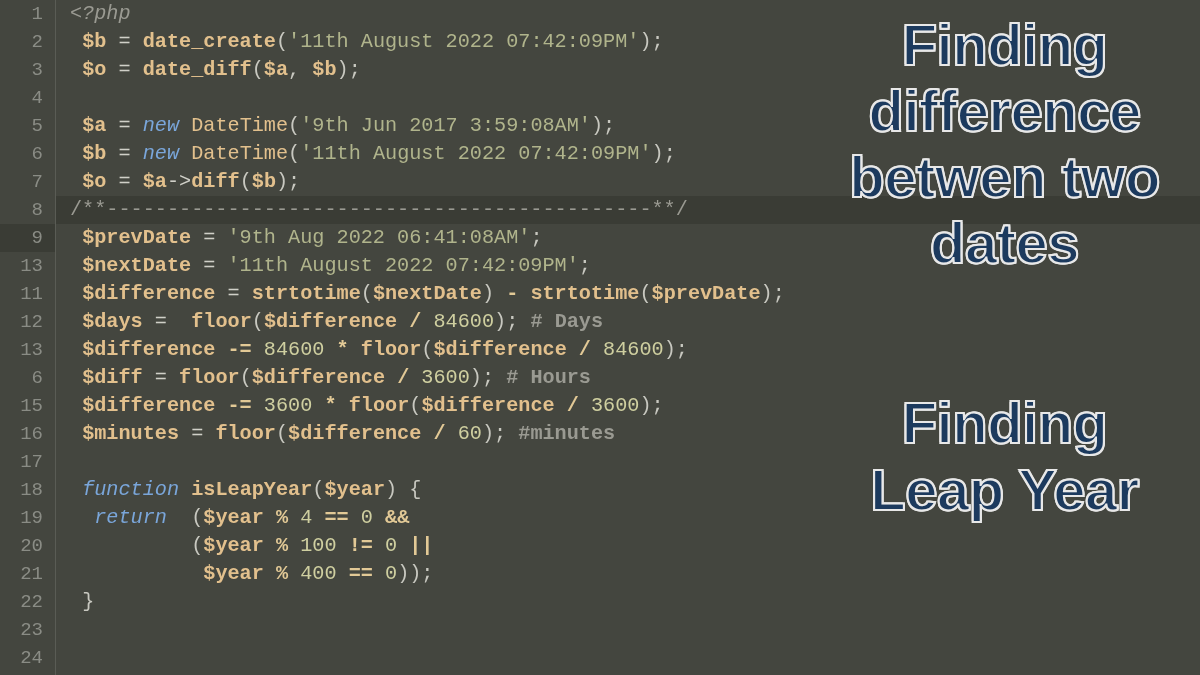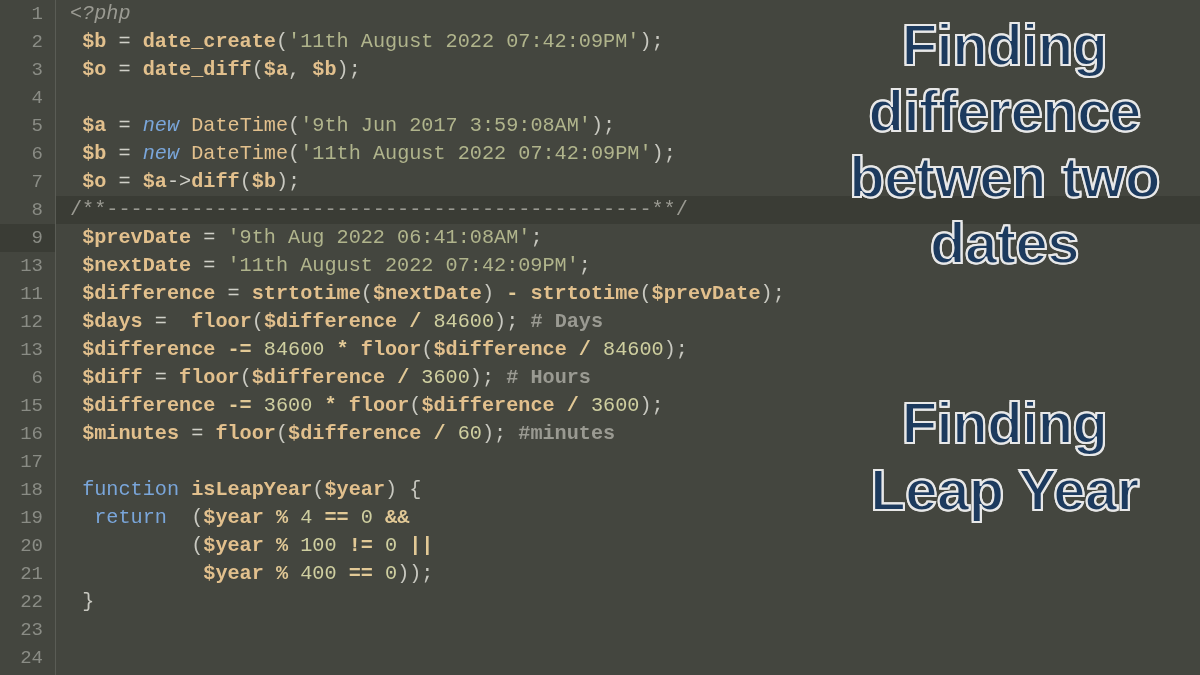--- a/index.html
+++ b/index.html
@@ -45,21 +45,21 @@
   }
   .code-line.highlight {
     background: #3a3c35;
     margin-left: -14px;
     padding-left: 14px;
   }
 
   
   .punct   { color: #c8c8c0; }
   .kw      { color: #7aa6da; font-style: italic; }    
-  .kw2     { color: #7aa6da; }    
+  .kw2     { color: #7aa6da; font-style: italic; }    
   .var     { color: #e2c08d; font-weight: 600; }       
   .func    { color: #e2c08d; font-weight: 600; }       
   .cls     { color: #e2c08d; }                          
   .str     { color: #b0b48c; }                          
   .num     { color: #cfcfa0; }                          
   .cmt     { color: #9a9a92; font-weight: bold; }                          
   .cmtb    { color: #9a9a92; }                          
   .op      { color: #d0d0c8; }
   .opbold  { color: #e2c996; font-weight: 600; }
   .php     { color: #9a9a92; font-style: italic; margin-top: 23px; }     

